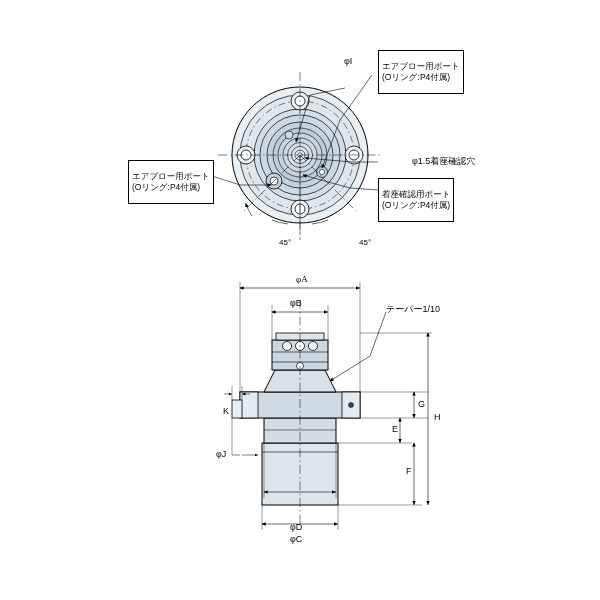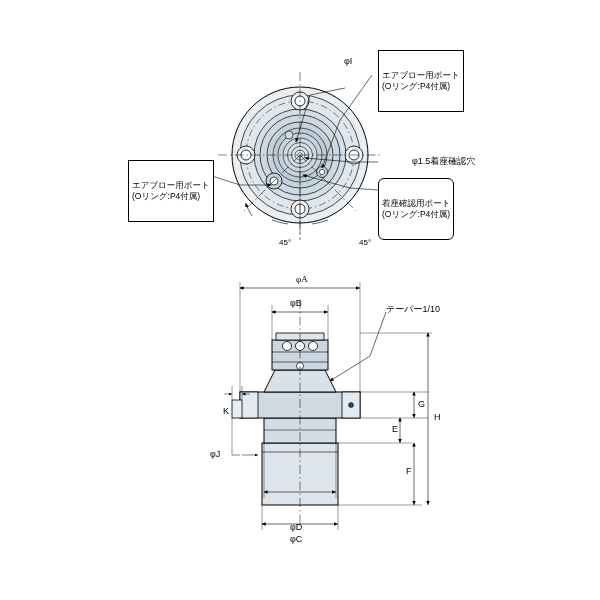--- a/index.html
+++ b/index.html
@@ -23,21 +23,21 @@
     line-height: 11px;
   }
   .lbl.sm { font-size: 8px; margin-left: 32px; }
   .box {
     position: absolute;
     border: 1px solid #000000;
     background: #ffffff;
     font-size: 8.5px;
     line-height: 11px;
     color: #000;
-    padding: 19px 3px;
+    padding: 10px 3px;
     white-space: nowrap;
   }
   svg { position: absolute; left: 0; top: 0; }
 </style>
 </head>
 <body>
 
 <div id="page">
 
   <svg width="600" height="600">
@@ -185,36 +185,36 @@
     <div>(Oリング:P4付属)</div>
   </div>
 
   <div class="box" style="left:128px; top:160px;">
     <div>エアブロー用ポート</div>
     <div>(Oリング:P4付属)</div>
   </div>
 
   <div class="lbl" style="left:382px; top:156px;margin-left:30px;">φ1.5着座確認穴</div>
 
-  <div class="box" style="left:378px; top:178px;border-radius:6px;">
+  <div class="box" style="left:378px; top:178px;">
     <div>着座確認用ポート</div>
     <div>(Oリング:P4付属)</div>
   </div>
 
   <div class="lbl sm" style="left:247px; top:237px;">45°</div>
   <div class="lbl sm" style="left:327px; top:237px;">45°</div>
 
   <div class="lbl" style="left:296px; top:274px;font-family:Liberation Serif, serif;">φA</div>
   <div class="lbl" style="left:290px; top:298px;">φB</div>
   <div class="lbl" style="left:386px; top:304px;">テーパー1/10</div>
 
   <div class="lbl" style="left:290px; top:522px;text-align:center;">φD</div>
   <div class="lbl" style="left:290px; top:526px;margin-top:8px;">φC</div>
 
   <div class="lbl" style="left:223px; top:406px;">K</div>
-  <div class="lbl" style="left:210px; top:449px;">φJ</div>
+  <div class="lbl" style="left:216px; top:449px;">φJ</div>
 
   <div class="lbl" style="left:392px; top:424px;">E</div>
   <div class="lbl" style="left:406px; top:466px;">F</div>
   <div class="lbl" style="left:418px; top:399px;">G</div>
   <div class="lbl" style="left:434px; top:412px;">H</div>
 
 </div>
 
 </body></html>

